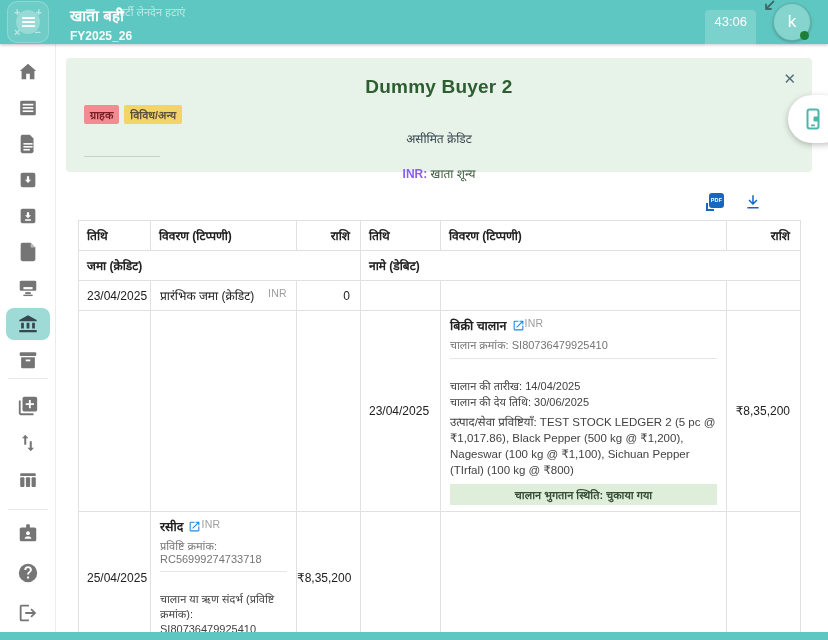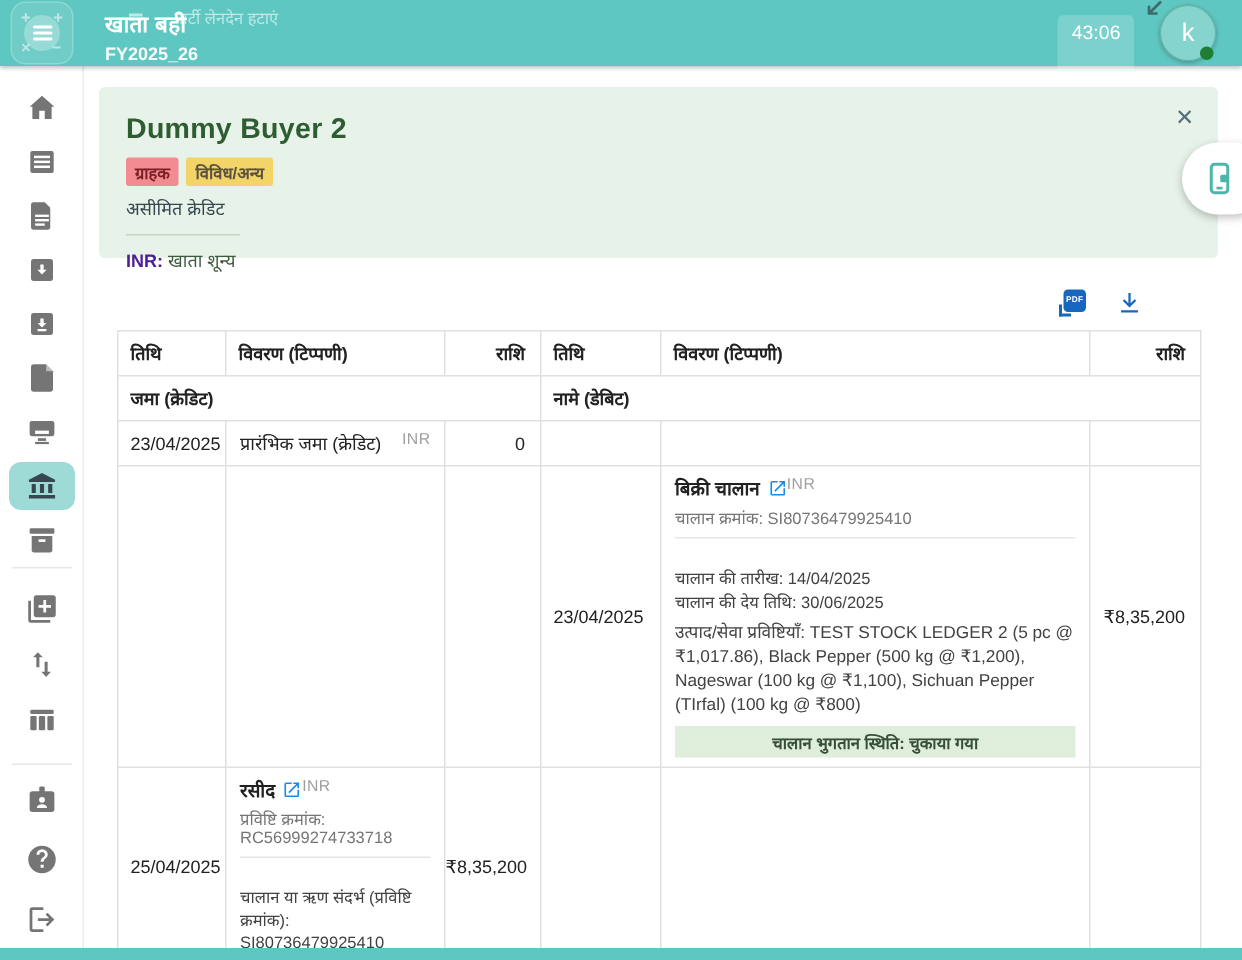--- a/index.html
+++ b/index.html
@@ -43,30 +43,30 @@
   .sb-item.active svg { fill:#37474f; }
   .sb-divider { position:absolute; left:8px; width:40px; height:1px; background:#e8e8e8; }
 
   
   .edge-fab { position:absolute; left:788px; top:95px; width:58px; height:48px; background:#fff;
     border-radius:24px; box-shadow:0 2px 6px rgba(0,0,0,.25); z-index:25; cursor:pointer; }
   .edge-fab svg { position:absolute; left:13px; top:12px; }
 
   
   .card { position:absolute; left:66px; top:58px; width:746px; }
-  .green-head { position:relative; background:#e7f2e8; border-radius:4px; padding:18px 18px 14px 18px; height:114px; }
+  .green-head { position:relative; background:#e7f2e8; border-radius:4px; padding:18px 18px 14px 18px; height:114px;text-align:center; }
   .party-name { color:#2e5d32; font-size:19px; font-weight:bold; letter-spacing:.2px; }
   .badge-row { margin-top:7px; display:flex; gap:5px; }
   .badge { font-size:11px; font-weight:bold; padding:2px 6px; border-radius:2px; }
   .badge.pink { background:#f28b92; color:#7c1f27; }
   .badge.yellow { background:#f3d468; color:#5b533f; }
   .credit-note { margin-top:6px; font-size:12px; color:#37474f; }
   .gh-divider { margin-top:9px; width:76px; height:1px; background:#c3d4c4; }
   .balance-line { margin-top:8px; font-size:12px; color:#3c5a3e; }
-  .balance-line b { color:#4c1d95; }
+  .balance-line b { color:#8b5cf6; }
   .close-btn { position:absolute; right:16px; top:13px; font-size:15px; color:#546e7a; cursor:pointer; line-height:15px; }
 
   
   .icon-row { margin-top:20px; display:flex; justify-content:flex-end; align-items:center; gap:20px; padding-right:50px; height:20px; }
   .pdf-ic { position:relative; width:18px; height:18px; cursor:pointer; }
   .pdf-ic .sq { position:absolute; right:0; top:0; width:15px; height:15px; background:#1667c0; border-radius:3px;
      color:#fff; font-size:5.5px; font-weight:bold; text-align:center; line-height:15px; letter-spacing:.2px; }
   .pdf-ic .corner { position:absolute; left:0; bottom:0; width:8px; height:8px;
      border-left:2px solid #1667c0; border-bottom:2px solid #1667c0; }
   .dl-ic { cursor:pointer; }

